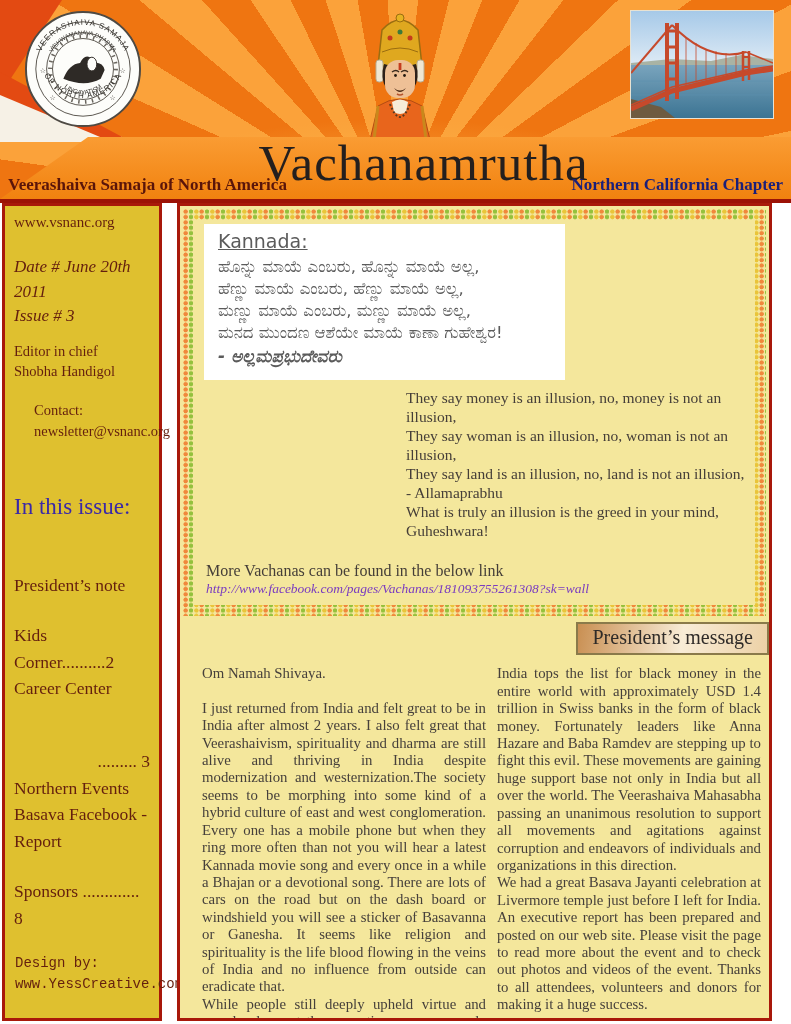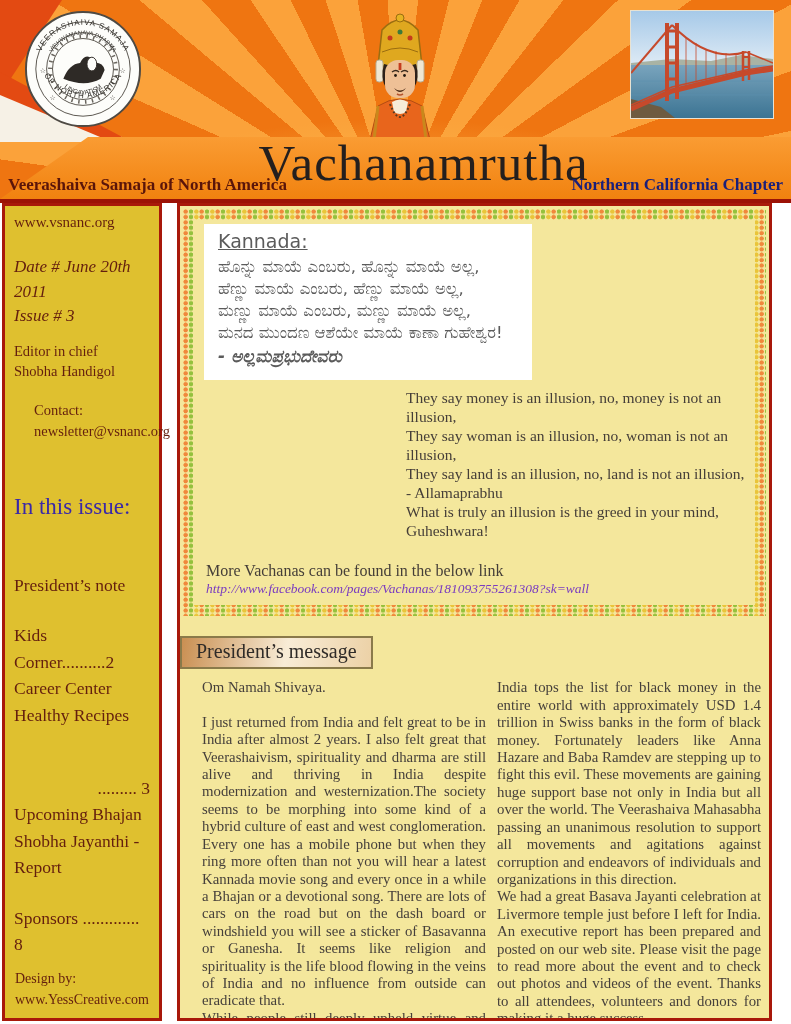--- a/index.html
+++ b/index.html
@@ -35,42 +35,42 @@
   
   .sb-site{font-size:15px;}
   .sb-dateline{font-style:italic;font-size:17px;margin-top:24px;line-height:1.45;}
   .sb-editor{font-size:14.5px;margin-top:12px;line-height:1.4;}
   .sb-contact{font-size:14.5px;margin-top:18px;line-height:1.45;margin-left:20px;}
   .sb-issue-head{font-size:23px;color:#3a28a8;margin-top:52px;}
   .toc{margin-top:52px;font-size:17.5px;line-height:1.52;}
   .toc-line.sp{margin-top:24px;}
   .toc-line.sp-lg{margin-top:46px;}
   .toc-line.right{text-align:right;}
-  .sb-design{position:absolute;left:10px;bottom:8px;font-size:14px;line-height:1.45;}
+  .sb-design{position:absolute;left:10px;bottom:24px;font-size:14px;line-height:1.45;font-family:Liberation Mono, monospace;}
 
   
   .vachana-frame{margin:3px 3px 0 3px;padding:11px;
     background-color:#f4e79c;
     background-image:
       radial-gradient(circle at 2.6px 2.6px,#f0883c 1.9px,rgba(0,0,0,0) 2.5px),
       radial-gradient(circle at 8px 2.6px,#94c13d 1.9px,rgba(0,0,0,0) 2.5px),
       radial-gradient(circle at 13.4px 2.6px,#e9c53a 1.9px,rgba(0,0,0,0) 2.5px);
     background-size:16px 5.4px;}
   .vachana-inner{background:#f4e79c;padding:2px 4px 8px 4px;}
-  .kannada-box{background:#fff;width:328px;box-sizing:border-box;margin:2px 0 0 6px;padding:6px 14px 14px 14px;
+  .kannada-box{background:#fff;width:361px;box-sizing:border-box;margin:2px 0 0 6px;padding:6px 14px 14px 14px;
                font-family:"DejaVu Sans","Liberation Sans",sans-serif;color:#5b5b5b;}
   .kannada-title{font-size:19px;text-decoration:underline;margin-bottom:4px;}
   .kannada-line{font-size:16.5px;line-height:1.34;}
   .kannada-sign{font-size:17px;font-weight:bold;font-style:italic;margin-top:2px;}
   .translation{margin:8px 0 0 208px;font-size:15.5px;line-height:19px;color:#453e38;}
   .more-text{margin:22px 0 0 8px;font-size:16px;color:#453e38;}
   .more-link{margin:1px 0 0 8px;font-size:13.5px;font-style:italic;color:#7a3cc0;}
 
   
-  .msg-head-row{text-align:left;margin-top:20px;}
+  .msg-head-row{text-align:right;margin-top:6px;}
   .msg-heading{display:inline-block;border:2px solid #8a7a4a;
      background:linear-gradient(100deg,#c98f52 0%,#f8ecd6 55%,#ecd1a6 100%);
      padding:2px 14px 4px 14px;font-size:20px;color:#2f2b28;}
   .columns{display:flex;gap:11px;padding:10px 8px 0 22px;}
   .col-left{width:284px;flex:0 0 284px;}
   .col-right{flex:1;}
   .columns p{margin:0;text-align:justify;font-size:14.8px;line-height:17.4px;color:#46403b;}
   .gap-line{height:17px;}
   .inline-link{color:#7a3cc0;font-style:italic;font-size:13px;}
 </style>
@@ -199,24 +199,23 @@
       </div>
       <div class="sb-contact">
         <div>Contact:</div>
         <div>newsletter@vsnanc.org</div>
       </div>
       <div class="sb-issue-head">In this issue:</div>
       <div class="toc">
         <div class="toc-line">President’s note</div>
         <div class="toc-line sp">Kids Corner..........2</div>
         <div class="toc-line">Career Center</div>
-        <div class="toc-line">Healthy Recipes</div>
         <div class="toc-line sp-lg right">......... 3</div>
-        <div class="toc-line">Upcoming Bhajan</div>
-        <div class="toc-line">Shobha Jayanthi -</div>
+        <div class="toc-line">Northern Events</div>
+        <div class="toc-line">Basava Facebook -</div>
         <div class="toc-line">Report</div>
         <div class="toc-line sp">Sponsors ............. 8</div>
       </div>
       <div class="sb-design">
         <div>Design by:</div>
         <div>www.YessCreative.com</div>
       </div>
     </aside>
 
     <main class="main">

